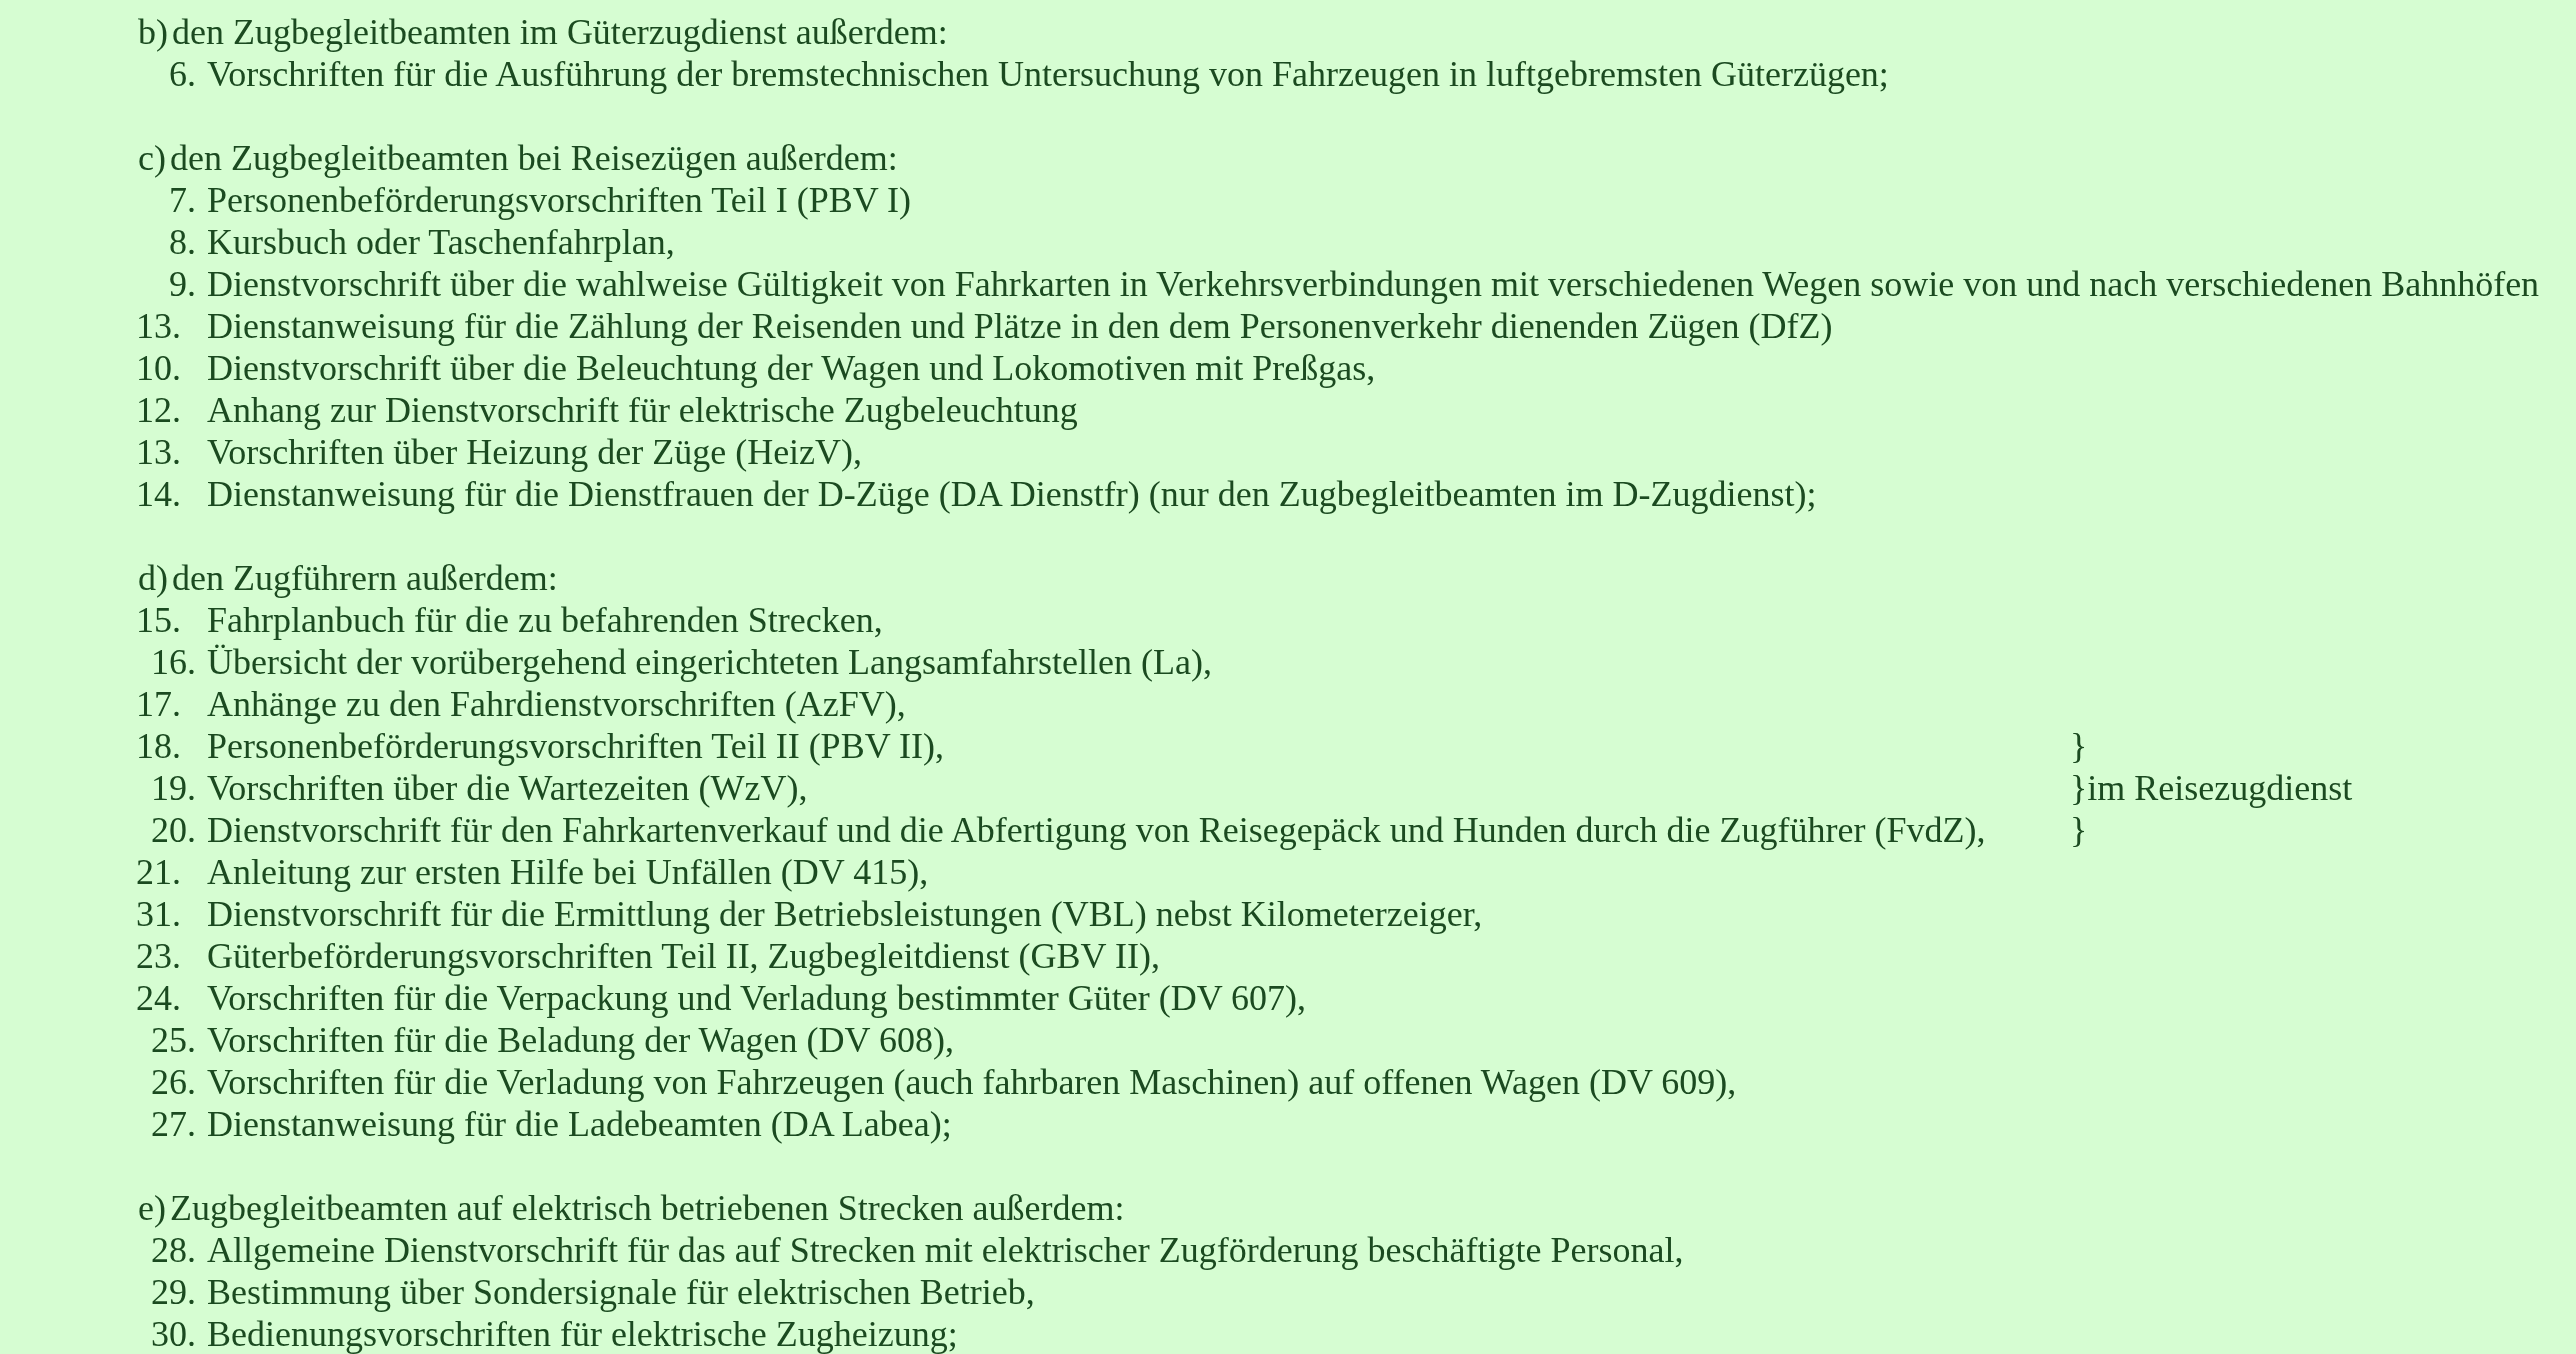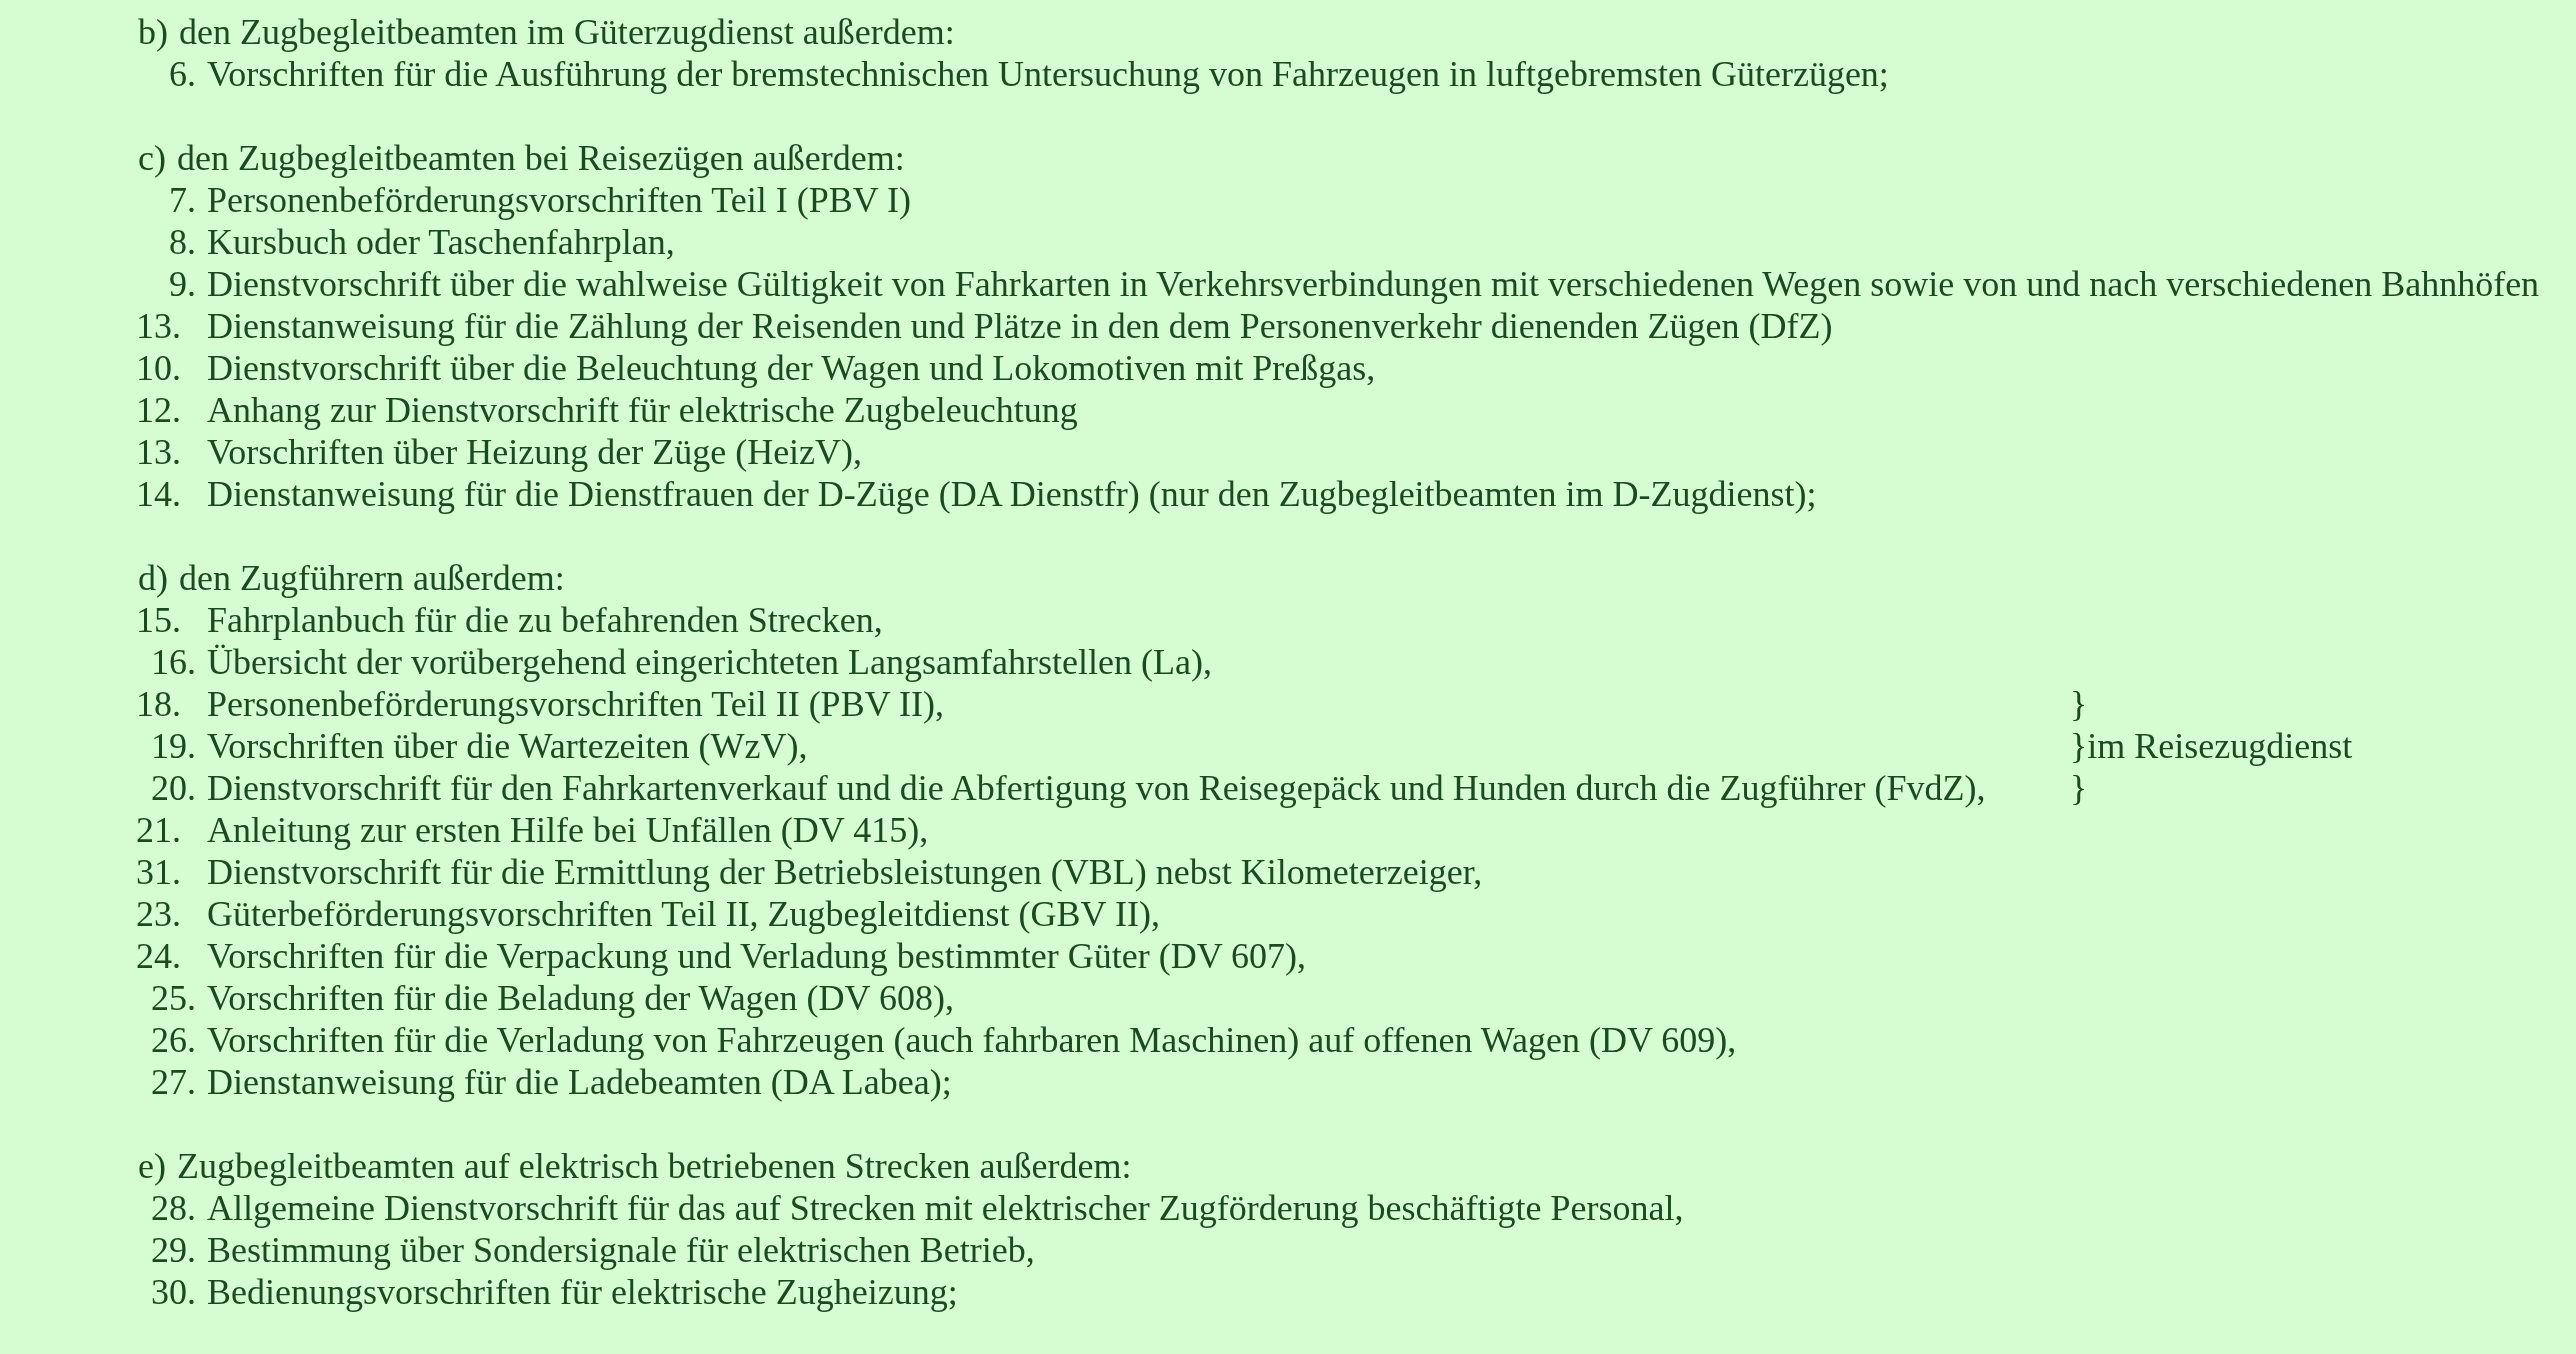--- a/index.html
+++ b/index.html
@@ -27,21 +27,21 @@
     height: 42px;
     line-height: 42px;
     white-space: nowrap;
   }
   .row .heading-label {
     display: inline-block;
     margin-left: 138px;
   }
   .row .heading-text {
     display: inline-block;
-    margin-left: 11px;
+    margin-left: 4px;
   }
   .row .item-num {
     display: inline-block;
     margin-left: 136px;
     width: 60px;
   }
   .row .item-num.align-left  { text-align: left; }
   .row .item-num.align-right { text-align: right; }
   .row .item-text {
     display: inline-block;
@@ -110,20 +110,23 @@
   </div>
 
   <div class="row">
     <span class="item-num align-left">15.</span><span class="item-text">Fahrplanbuch für die zu befahrenden Strecken,</span>
   </div>
 
   <div class="row">
     <span class="item-num align-right">16.</span><span class="item-text">Übersicht der vorübergehend eingerichteten Langsamfahrstellen (La),</span>
   </div>
 
+  <div class="row">
+    <span class="item-num align-left">17.</span><span class="item-text">Anhänge zu den Fahrdienstvorschriften (AzFV),</span>
+  </div>
 
   <div class="row">
     <span class="item-num align-left">18.</span><span class="item-text">Personenbeförderungsvorschriften Teil II (PBV II),</span>
   <span class="brace-annotation">}</span></div>
 
   <div class="row">
     <span class="item-num align-right">19.</span><span class="item-text">Vorschriften über die Wartezeiten (WzV),</span>
   <span class="brace-annotation">}im Reisezugdienst</span></div>
 
   <div class="row">

